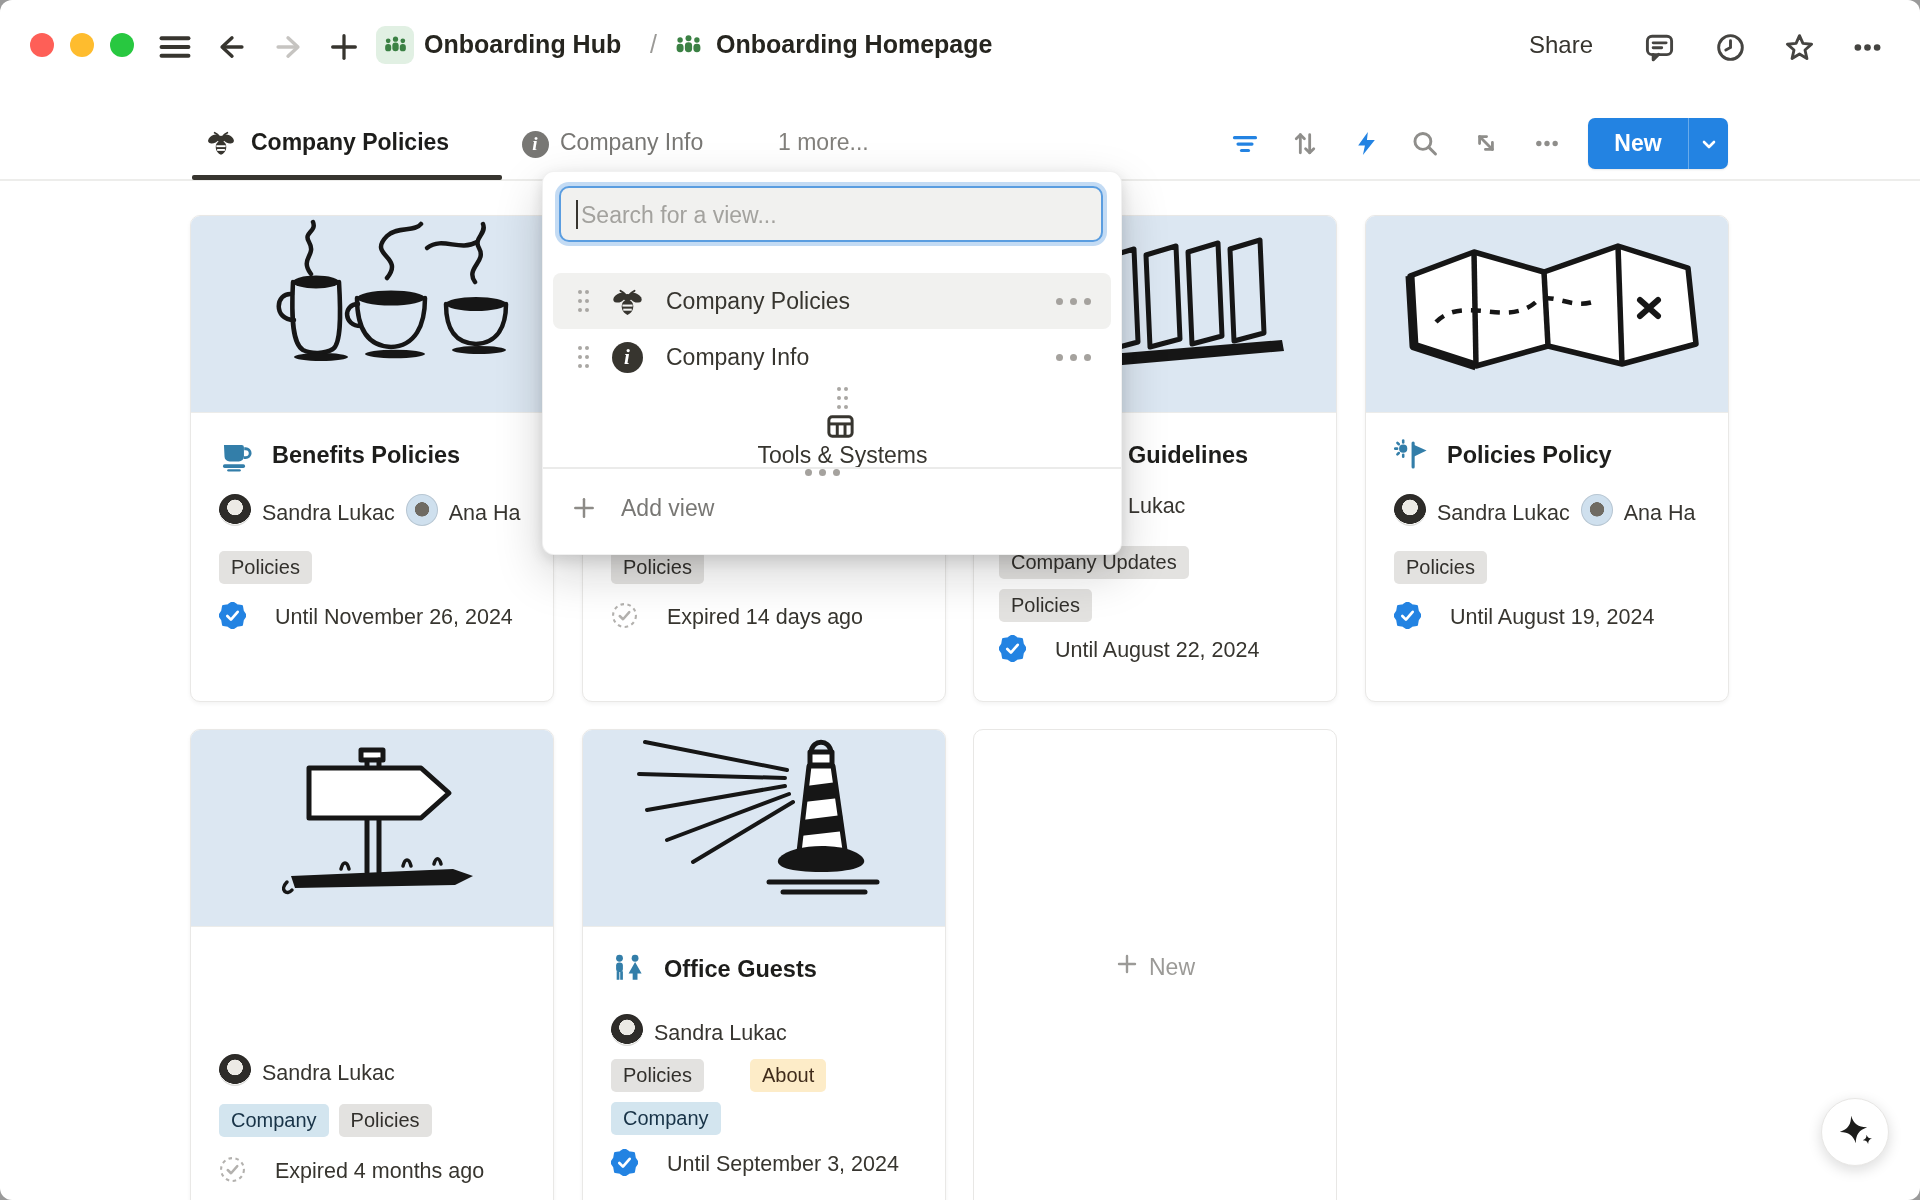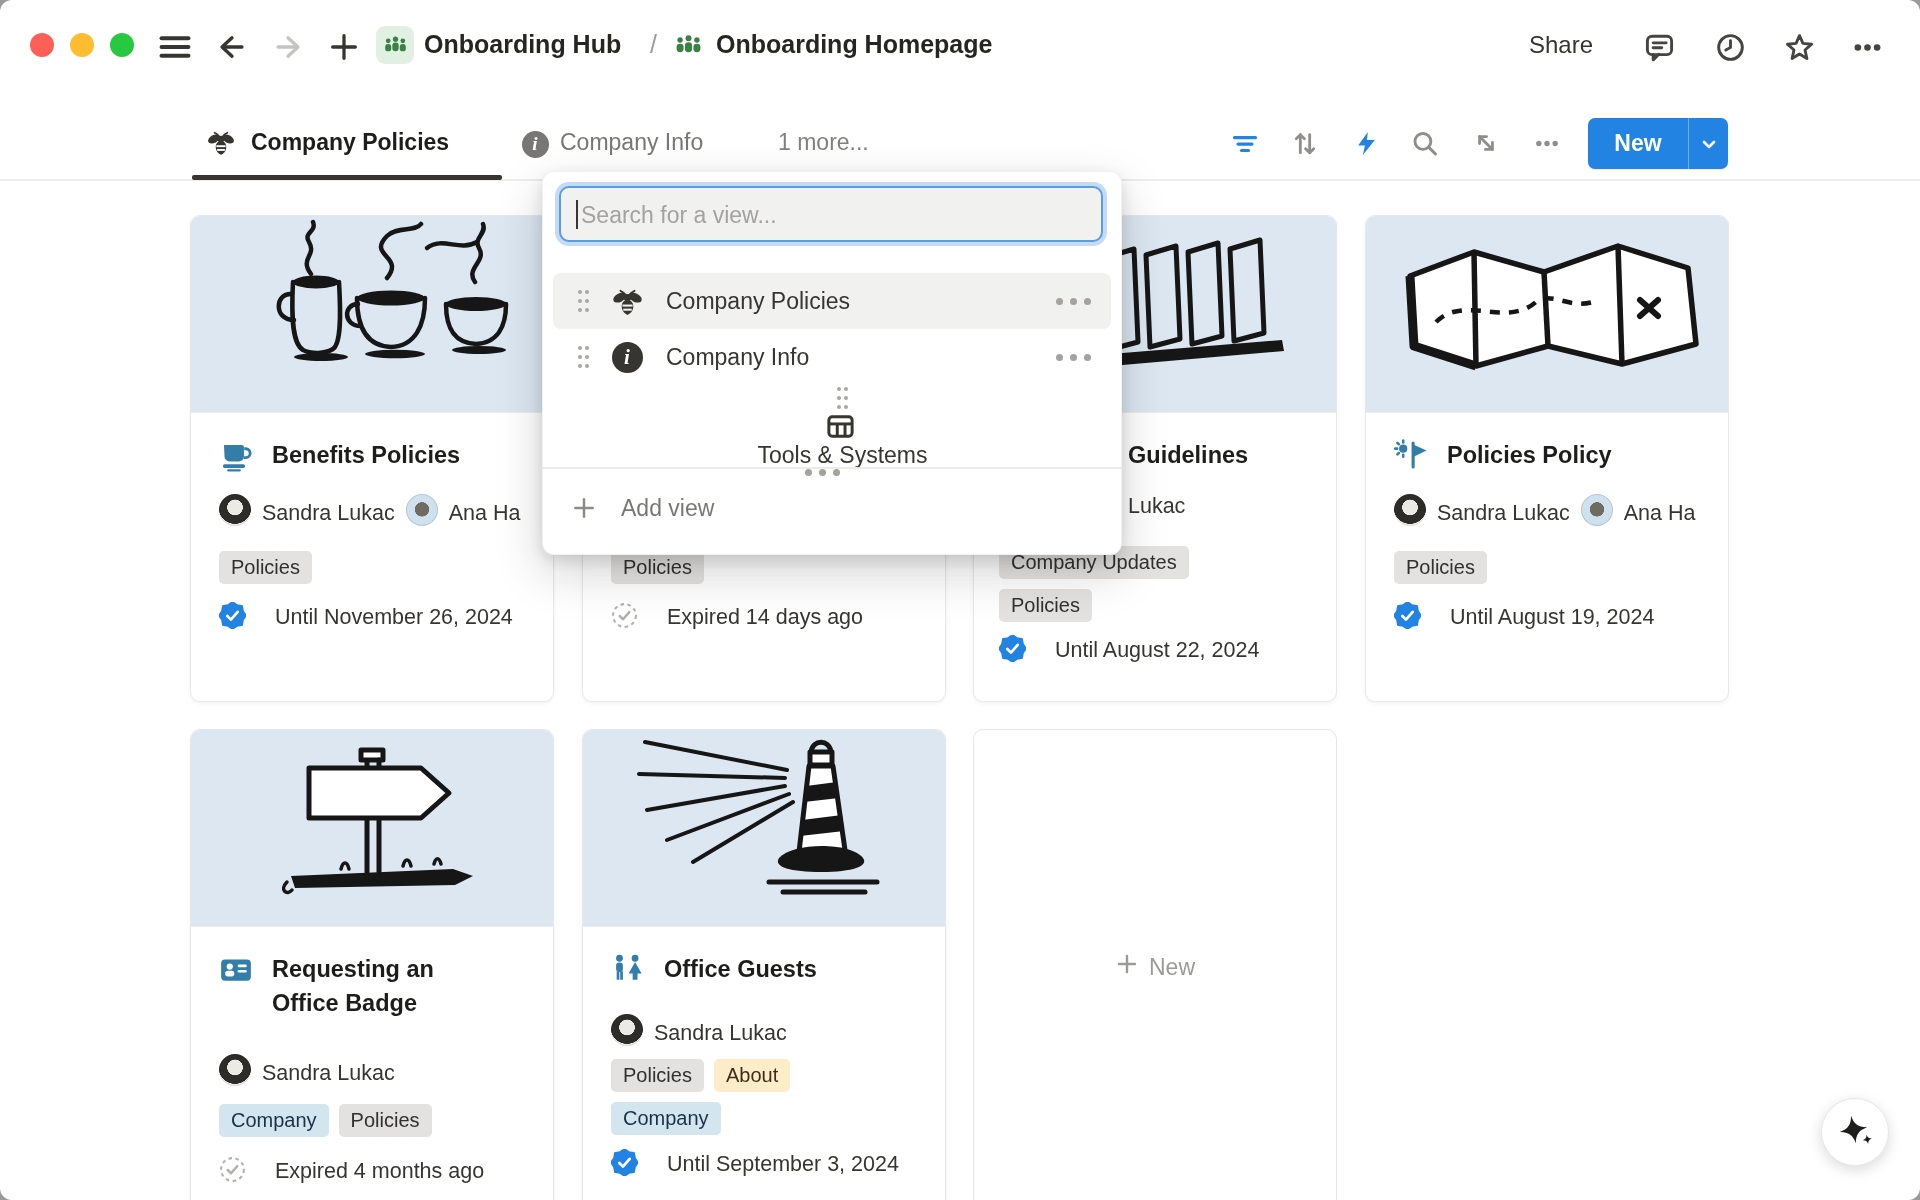--- a/index.html
+++ b/index.html
@@ -40,21 +40,21 @@
   .card-title{font-size:23.5px;font-weight:700;color:#1d1d1b;line-height:34px;}
   .person-row{position:absolute;left:28px;top:278px;width:334px;display:flex;align-items:flex-end;gap:11px;white-space:nowrap;overflow:hidden;}
   .avatar{width:32px;height:32px;border-radius:50%;flex:0 0 auto;box-shadow:inset 0 0 0 1px rgba(15,15,15,.12);}
   .avatar-sandra{background:radial-gradient(circle at 50% 42%, #eceae5 0 31%, #2e2c29 33% 66%, #f6f6f4 68% 100%);}
   .avatar-ana{background:radial-gradient(circle at 50% 48%, #6f6b63 0 30%, #cfe0ee 32% 100%);}
   .person-name{font-size:21.5px;color:#373530;}
   .tag-row{position:absolute;left:28px;display:flex;gap:10px;}
   .chip{height:33px;line-height:33px;padding:0 12px;border-radius:5px;font-size:20px;color:#32302c;white-space:nowrap;}
   .chip-gray{background:#e3e2e0;}
   .chip-blue{background:#d3e5ef;color:#183347;}
-  .chip-yellow{background:#fdecc8;color:#402c1b;}
+  .chip-yellow{background:#fdecc8;color:#402c1b;margin-left:36px;}
   .status-row{position:absolute;left:28px;display:flex;align-items:center;gap:29px;white-space:nowrap;}
   .status-text{font-size:21.5px;color:#37352f;}
   .new-card{position:absolute;left:973px;top:729px;width:362px;height:500px;border:1px solid #e8e7e5;border-radius:10px;background:#fff;}
   .new-card-inner{position:absolute;left:0;top:222px;width:100%;display:flex;align-items:center;justify-content:center;gap:10px;color:#9b9a97;font-size:23px;}
 
   .doodle{position:absolute;left:0;top:0;}
 
   
   .menu{position:absolute;left:542px;top:171px;width:578px;height:382px;background:#fff;border-radius:12px;border:1px solid rgba(15,15,15,.06);box-shadow:0 5px 14px rgba(15,15,15,.12),0 18px 48px rgba(15,15,15,.18);z-index:40;}
   .menu-search{position:absolute;left:16px;top:14px;width:544px;height:56px;background:#f1f1ef;border:2px solid #5a9de0;border-radius:10px;box-shadow:0 0 0 4px #c3dbf4;box-sizing:border-box;}
@@ -403,32 +403,20 @@
         <path d="M176,32 L176,142"></path>
           <path d="M188,30 L188,142"></path>
         <path d="M118,38 L230,38 L258,63 L230,88 L118,88 Z" fill="#ffffff"></path>
         <path d="M100,146 L262,139 L282,146 L264,155 L104,158 Z" fill="#161616" stroke="none"></path>
         <path d="M150,139 C152,131 156,131 158,139" stroke-width="3.5"></path>
         <path d="M212,136 C214,128 218,128 220,136" stroke-width="3.5"></path>
         <path d="M243,134 C245,127 248,127 250,134" stroke-width="3.5"></path>
         <path d="M96,152 C88,160 96,166 101,160" stroke-width="3.5"></path>
       </svg>
     </div>
-    <div class="title-row" style="align-items:flex-start;">
-      <span class="title-icon" style="margin-top:1px;">
-        <svg width="34" height="34" viewBox="0 0 24 24">
-            <rect x="1.5" y="4.5" width="21" height="15" rx="2.8" fill="#337ea9"></rect>
-            <circle cx="7.6" cy="9.6" r="2.2" fill="#fff"></circle>
-            <rect x="4.4" y="12.6" width="6.4" height="3.9" rx="1.9" fill="#fff"></rect>
-            <rect x="13.2" y="8.2" width="6.4" height="1.8" rx=".9" fill="#fff"></rect>
-            <rect x="13.2" y="12" width="6.4" height="1.8" rx=".9" fill="#fff"></rect>
-          </svg>
-      </span>
-      <span class="card-title" style="width:200px;">Requesting an Office Badge</span>
-    </div>
     <div class="person-row" style="top:324px;">
       <span class="avatar avatar-sandra"></span>
       <span class="person-name">Sandra Lukac</span>
     </div>
     <div class="tag-row" style="top:374px;">
       <span class="chip chip-blue">Company</span>
       <span class="chip chip-gray">Policies</span>
     </div>
     <div class="status-row" style="top:426px;">
       <span>

